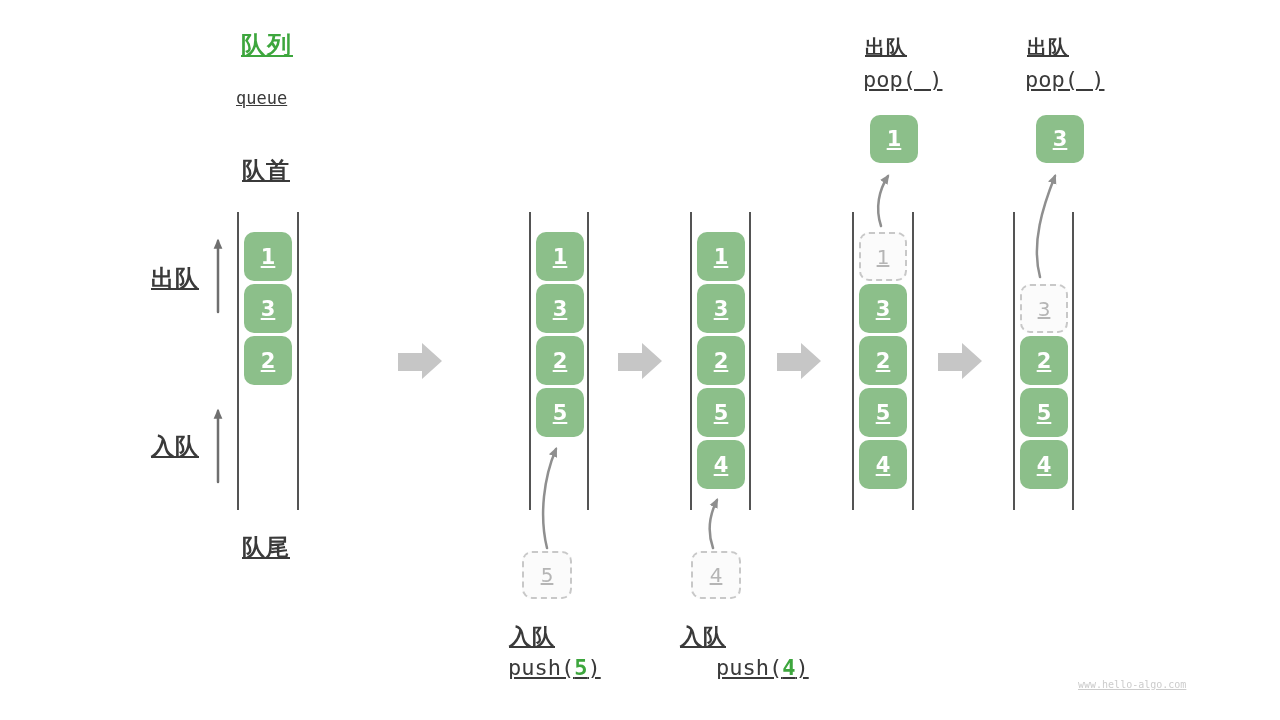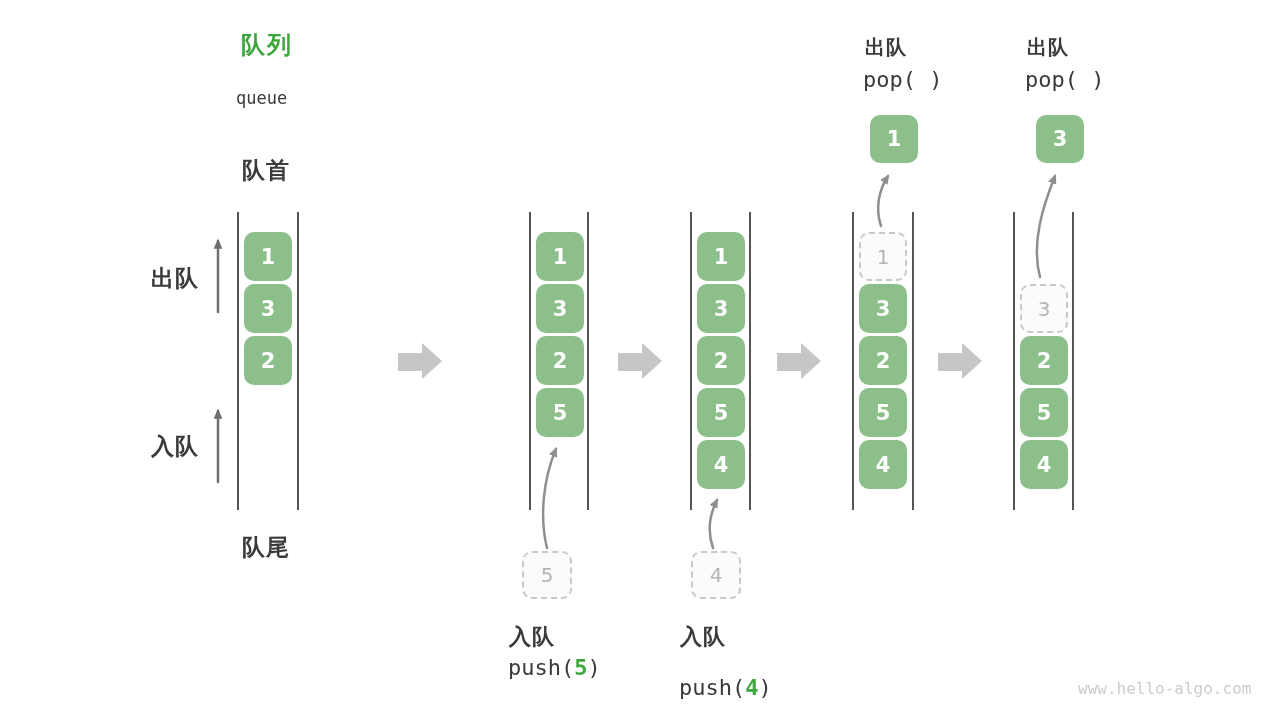--- a/index.html
+++ b/index.html
@@ -1,33 +1,33 @@
 <!DOCTYPE html>
 <html><head>
 <meta charset="utf-8">
 <style>
   html,body{margin:0;padding:0;background:#fff;}
   #canvas{position:relative;width:1280px;height:720px;background:#ffffff;overflow:hidden;
           font-family:"DejaVu Sans","Liberation Sans",sans-serif;color:#3a3a3a;}
-  .abs{position:absolute;}
+  .abs{position:absolute;text-decoration:underline;}
   .zh{font-size:23px;font-weight:700;color:#3a3a3a;letter-spacing:1px;}
   .zh-small{font-size:20px;font-weight:700;color:#3a3a3a;letter-spacing:1px;}
   .mono{font-family:"DejaVu Sans Mono","Liberation Mono",monospace;color:#3a3a3a;}
   .title-zh{font-size:24px;font-weight:700;color:#3da63d;letter-spacing:2px;}
   .subtitle{font-size:17px;margin-top:16px;}
   .vline{width:2px;top:212px;height:298px;background:#545454;}
   .cell{width:48px;height:49px;border-radius:10px;background:#8cbf8a;color:#fff;
         font-weight:700;font-size:21px;display:flex;align-items:center;justify-content:center;}
   .ghost{box-sizing:border-box;width:48px;height:49px;border-radius:10px;background:#fbfbfb;
          border:2px dashed #c8c8c8;color:#b5b5b5;font-weight:400;font-size:20px;
          display:flex;align-items:center;justify-content:center;}
   .input-ghost{width:50px;height:48px;}
   .op-code{font-size:22px;font-weight:500;}
   .green-arg{color:#3da63d;font-weight:700;}
-  .watermark{font-size:16px;color:#cccccc;letter-spacing:0px;}
+  .watermark{font-size:10px;color:#cccccc;letter-spacing:0px;}
   svg.overlay{position:absolute;left:0;top:0;pointer-events:none;}
 </style>
 </head>
 <body>
 
 <div id="canvas">
 
   <div class="abs title-zh" style="left:241px;top:29px;">队列</div>
   <div class="abs mono subtitle" style="left:236px;top:72px;">queue</div>
 
@@ -63,21 +63,21 @@
   <div class="abs zh-small" style="left:509px;top:622px;font-size:22px;">入队</div>
   <div class="abs mono op-code" style="left:508px;top:655px;"><span>push(</span><span class="green-arg">5</span><span>)</span></div>
 
   <div class="abs cell" style="left:697px;top:232px;">1</div>
   <div class="abs cell" style="left:697px;top:284px;">3</div>
   <div class="abs cell" style="left:697px;top:336px;">2</div>
   <div class="abs cell" style="left:697px;top:388px;">5</div>
   <div class="abs cell" style="left:697px;top:440px;">4</div>
   <div class="abs ghost input-ghost" style="left:691px;top:551px;">4</div>
   <div class="abs zh-small" style="left:680px;top:622px;font-size:22px;">入队</div>
-  <div class="abs mono op-code" style="left:679px;top:655px;margin-top:20px;"><span>push(</span><span class="green-arg">4</span><span>)</span></div>
+  <div class="abs mono op-code" style="left:716px;top:655px;"><span>push(</span><span class="green-arg">4</span><span>)</span></div>
 
   <div class="abs ghost" style="left:859px;top:232px;">1</div>
   <div class="abs cell" style="left:859px;top:284px;">3</div>
   <div class="abs cell" style="left:859px;top:336px;">2</div>
   <div class="abs cell" style="left:859px;top:388px;">5</div>
   <div class="abs cell" style="left:859px;top:440px;">4</div>
   <div class="abs cell" style="left:870px;top:115px;height:48px;">1</div>
   <div class="abs zh-small" style="left:865px;top:34px;">出队</div>
   <div class="abs mono op-code" style="left:863px;top:67px;">pop( )</div>
 

